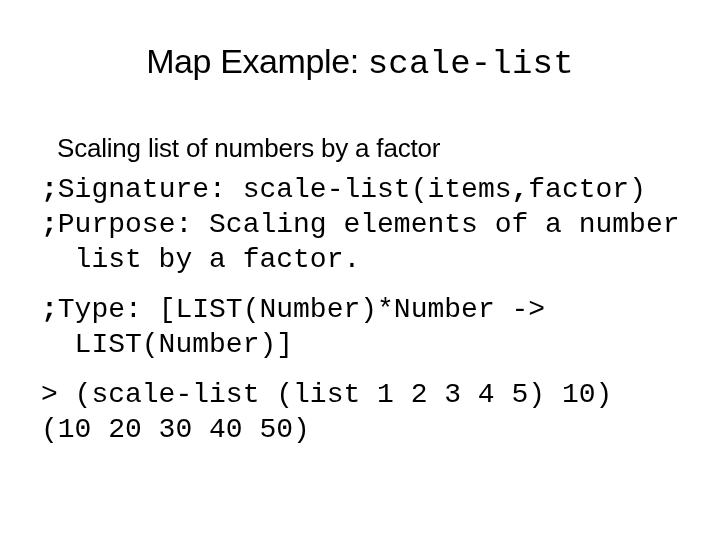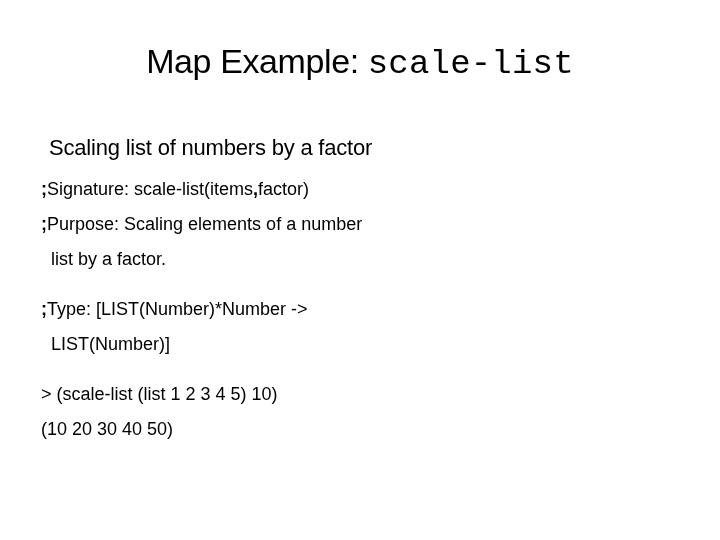--- a/index.html
+++ b/index.html
@@ -48,31 +48,31 @@
   
   #body-block {
     position: absolute;
     left: 41px;
     top: 131px;
     width: 660px;
   }
 
   .prose-line {
     font-family: "Liberation Sans", sans-serif;
-    font-size: 22px;
+    font-size: 26px;
     font-weight: 400;
     line-height: 34px;
     letter-spacing: -0.2px;
     white-space: nowrap;
-    margin: 0 0 7px 8px;
+    margin: 0 0 7px 16px;
   }
 
   .code-block {
-    font-family: Liberation Sans, sans-serif;
-    font-size: 18px;
+    font-family: Liberation Mono, monospace;
+    font-size: 28px;
     line-height: 35px;
     letter-spacing: 0px;
     white-space: pre;
     margin: 0;
   }
   .code-line {
     white-space: pre;
     margin: 0;
   }
   .code-line.gap {

